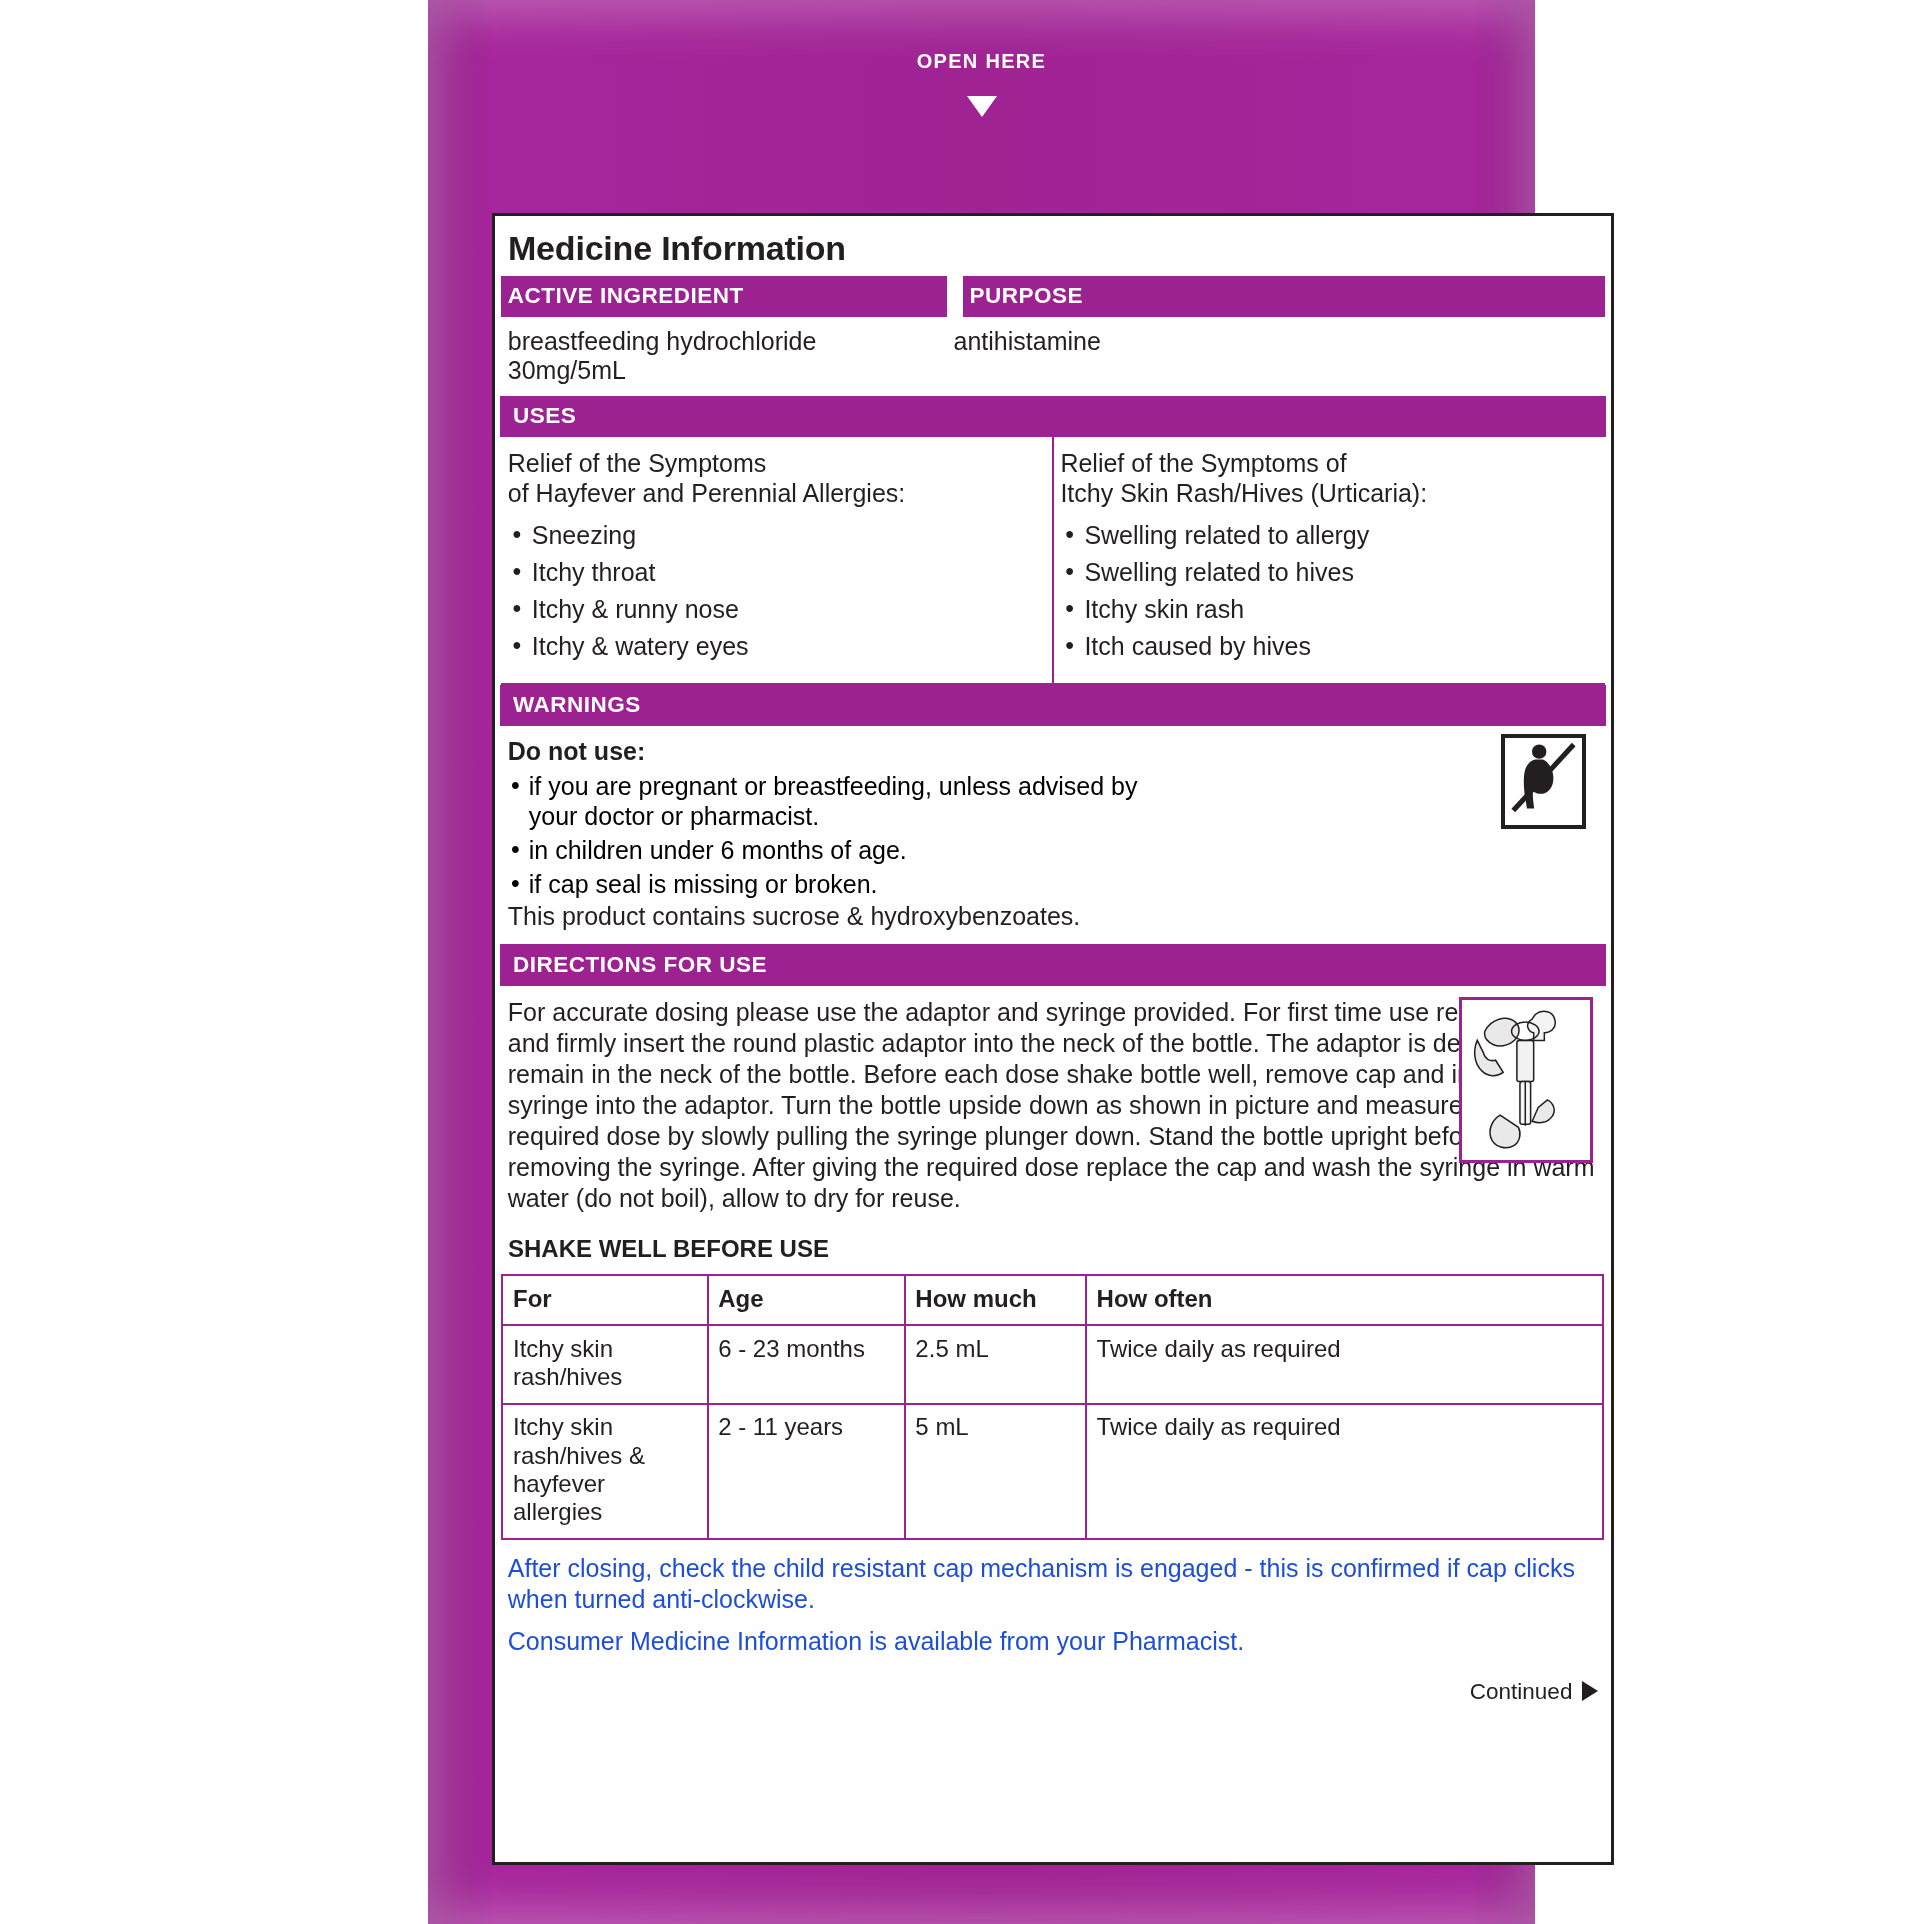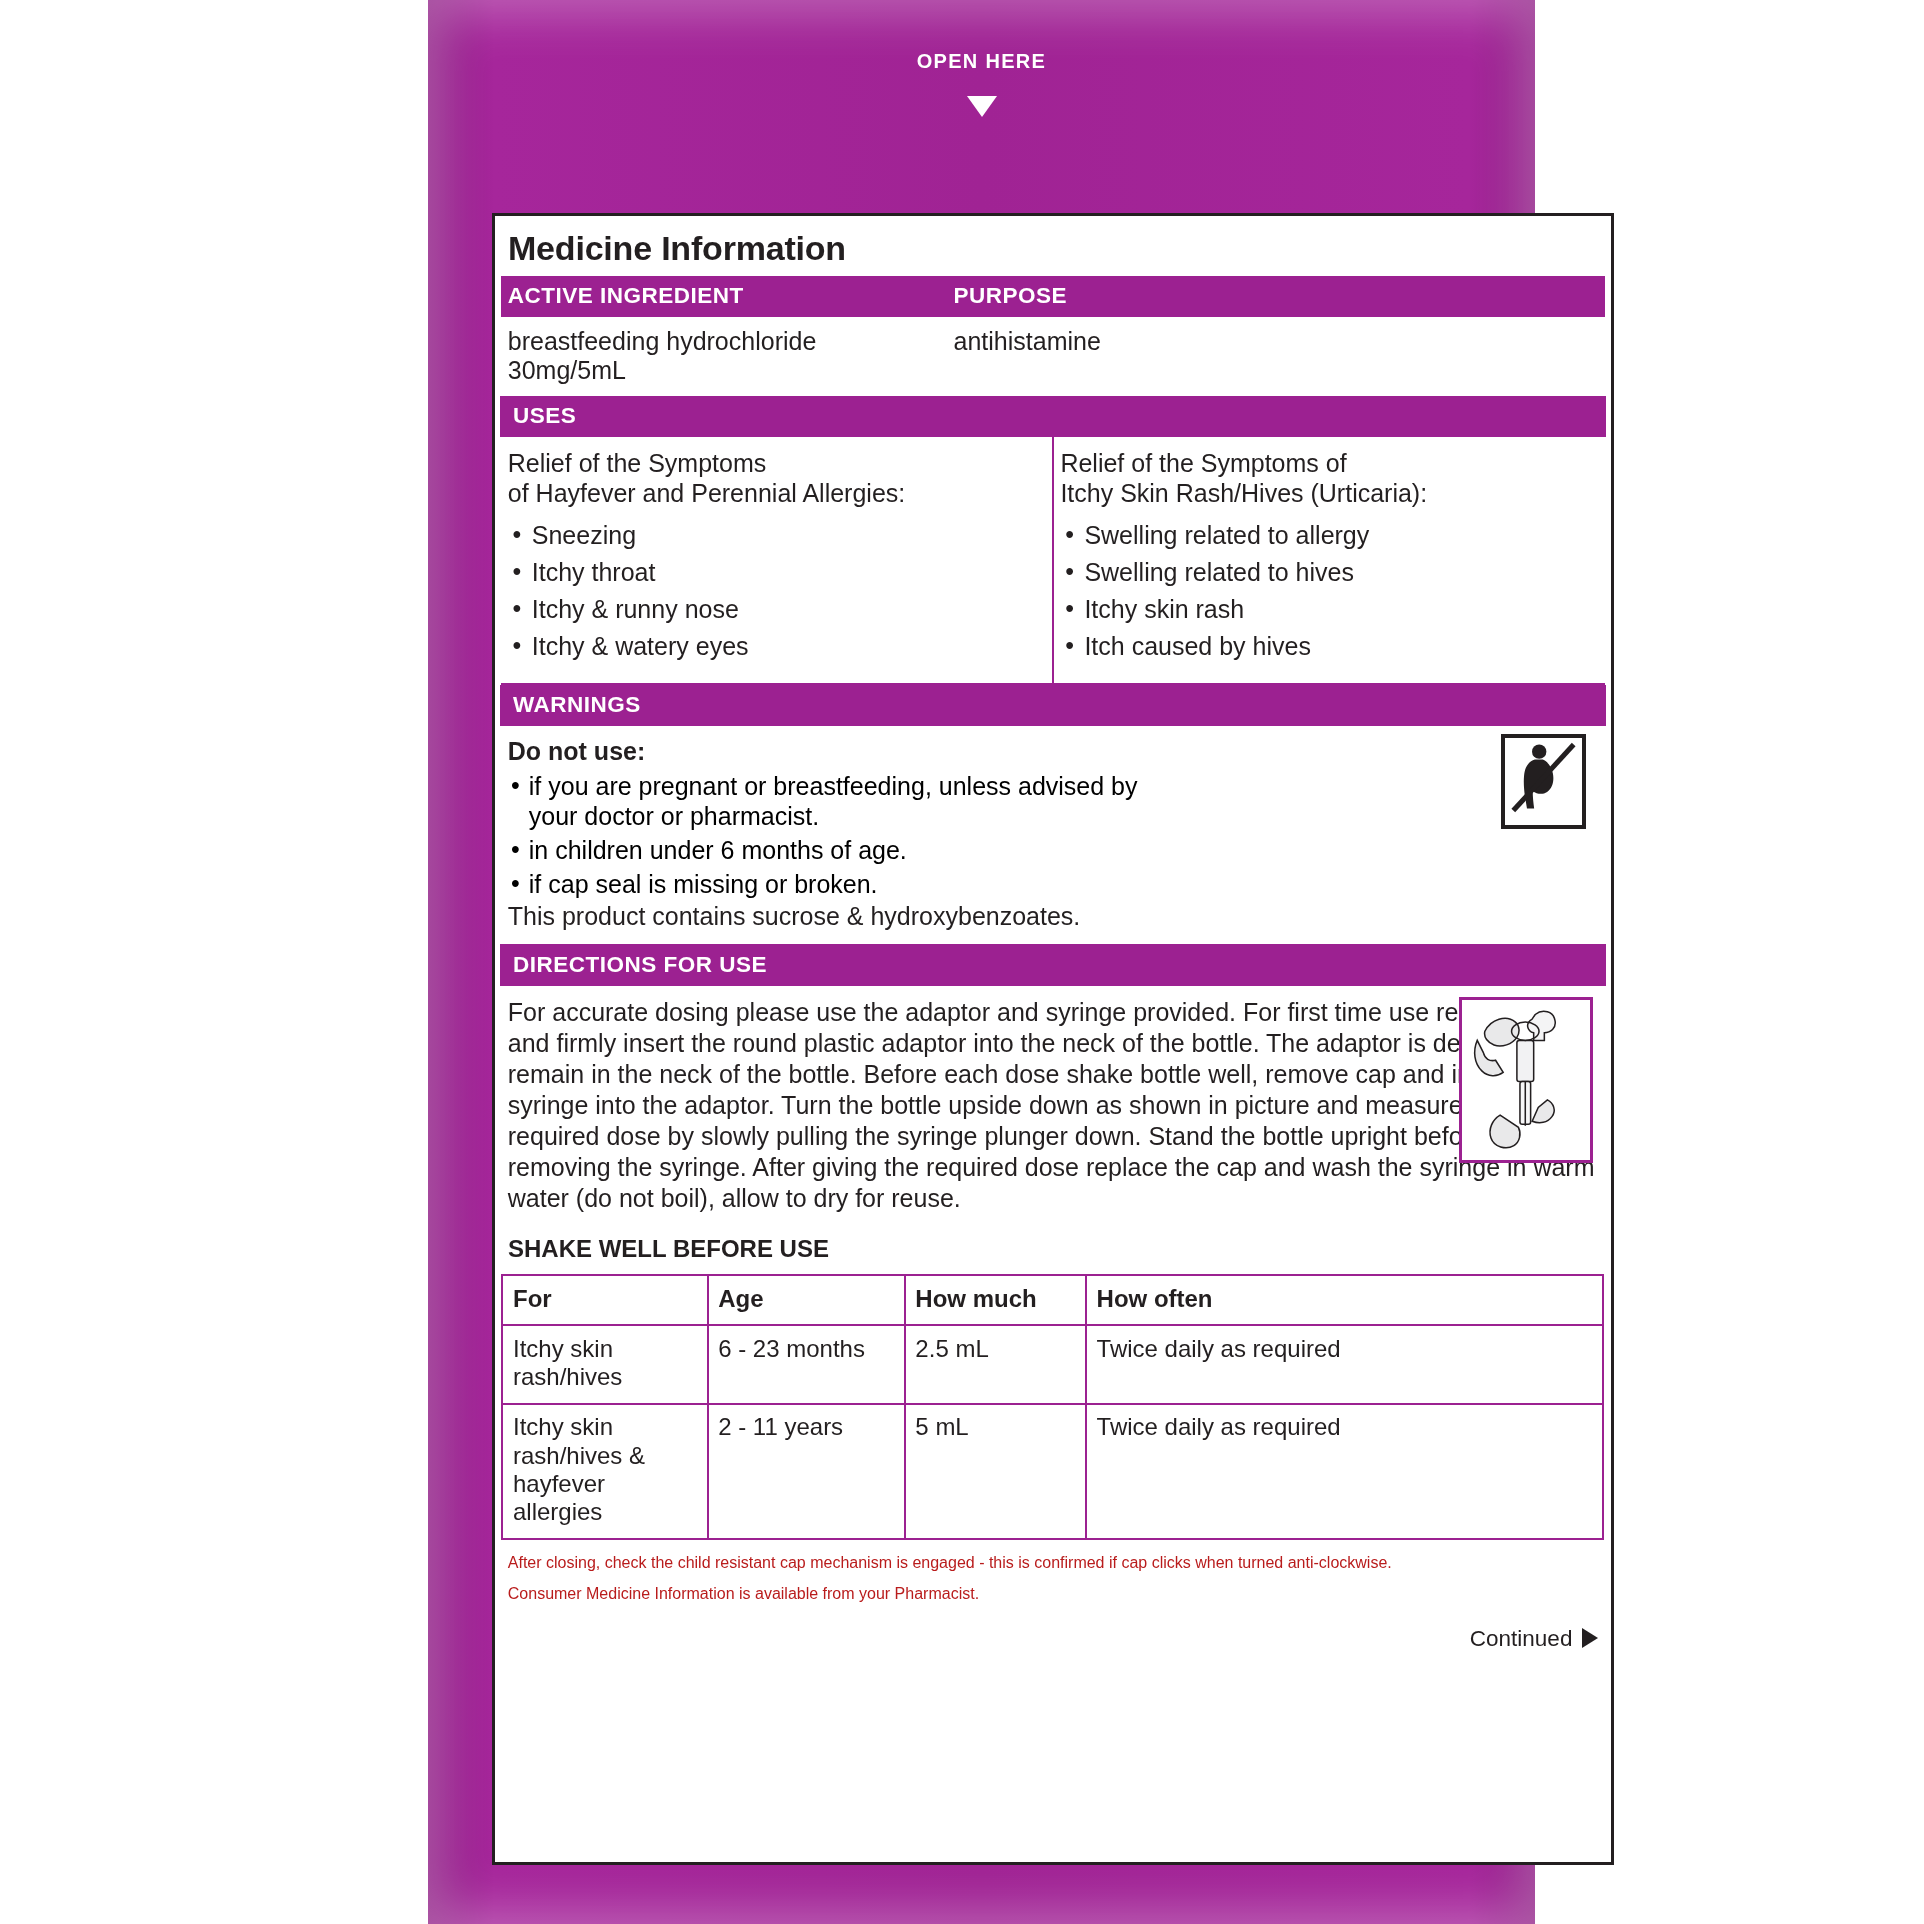--- a/index.html
+++ b/index.html
@@ -48,21 +48,21 @@
     background:#9c2191;color:#ffffff;font-weight:bold;
     font-size:22.5px;letter-spacing:0.5px;
     padding:7.2px 13px 8px 13px;
     margin:0 5px;
   }
 
   .ai-row{display:flex;margin:0 6.4px;border-bottom:0;}
   .ai-row .c1{width:433px;padding:9.6px 6.4px 11.2px 6.4px;font-size:25px;color:#231f20;}
   .ai-row .c2{flex:1;padding:9.6px 6.4px 11.2px 6.4px;font-size:25px;color:#231f20;}
 
-  .bar-split{display:flex;margin:0 6.4px;}
+  .bar-split{display:flex;margin:0 6.4px;gap:16px;}
   .bar-split .s1{width:433px;background:#9c2191;color:#fff;font-weight:bold;font-size:22.5px;padding:7.2px 6.4px 8px 6.4px;letter-spacing:0.5px;}
   .bar-split .s2{flex:1;background:#9c2191;color:#fff;font-weight:bold;font-size:22.5px;padding:7.2px 6.4px 8px 6.4px;letter-spacing:0.5px;}
 
   .uses-wrap{display:flex;margin:0 6.4px;border-bottom:2.4px solid #9c2191;}
   .uses-col{flex:1;padding:11.2px 8px 14.4px 6.4px;font-size:25px;color:#231f20;line-height:1.20;}
   .uses-col.left{border-right:2.4px solid #9c2191;}
   .uses-head{margin-bottom:11.2px;}
   ul.bul{list-style:none;margin:0;padding:0;}
   ul.bul li{position:relative;padding-left:24px;margin-bottom:7.2px;font-size:25px;}
   ul.bul li:before{content:"•";position:absolute;left:4.8px;top:-0.8px;}
@@ -93,21 +93,21 @@
   }
   table.dose th, table.dose td{
     border:2.4px solid #9c2191;
     text-align:left;vertical-align:top;
     padding:8.8px 9.6px 11.2px 9.6px;
     font-size:24px;color:#231f20;line-height:1.18;
   }
   table.dose th{font-weight:bold;}
   table.dose td{font-weight:normal;}
 
-  .foot{margin:0 6.4px;padding:13px 9.6px 6.4px 6.4px;font-size:16px;color:#b91c1c;line-height:1.24;}
+  .foot{margin:0 6.4px;padding:13px 9.6px 6.4px 6.4px;font-size:25px;color:#1d4ed8;line-height:1.24;}
   .foot p{margin:0 0 11.2px 0;}
   .continued{
     text-align:right;font-size:22.5px;color:#231f20;padding:4.8px 13px 9.6px 0;
   }
   .continued .tri{display:inline-block;margin-left:9.6px;width:0;height:0;
     border-top:10.4px solid transparent;border-bottom:10.4px solid transparent;border-left:16px solid #231f20;vertical-align:-1.6px;}
 </style>
 </head>
 <body>
 

